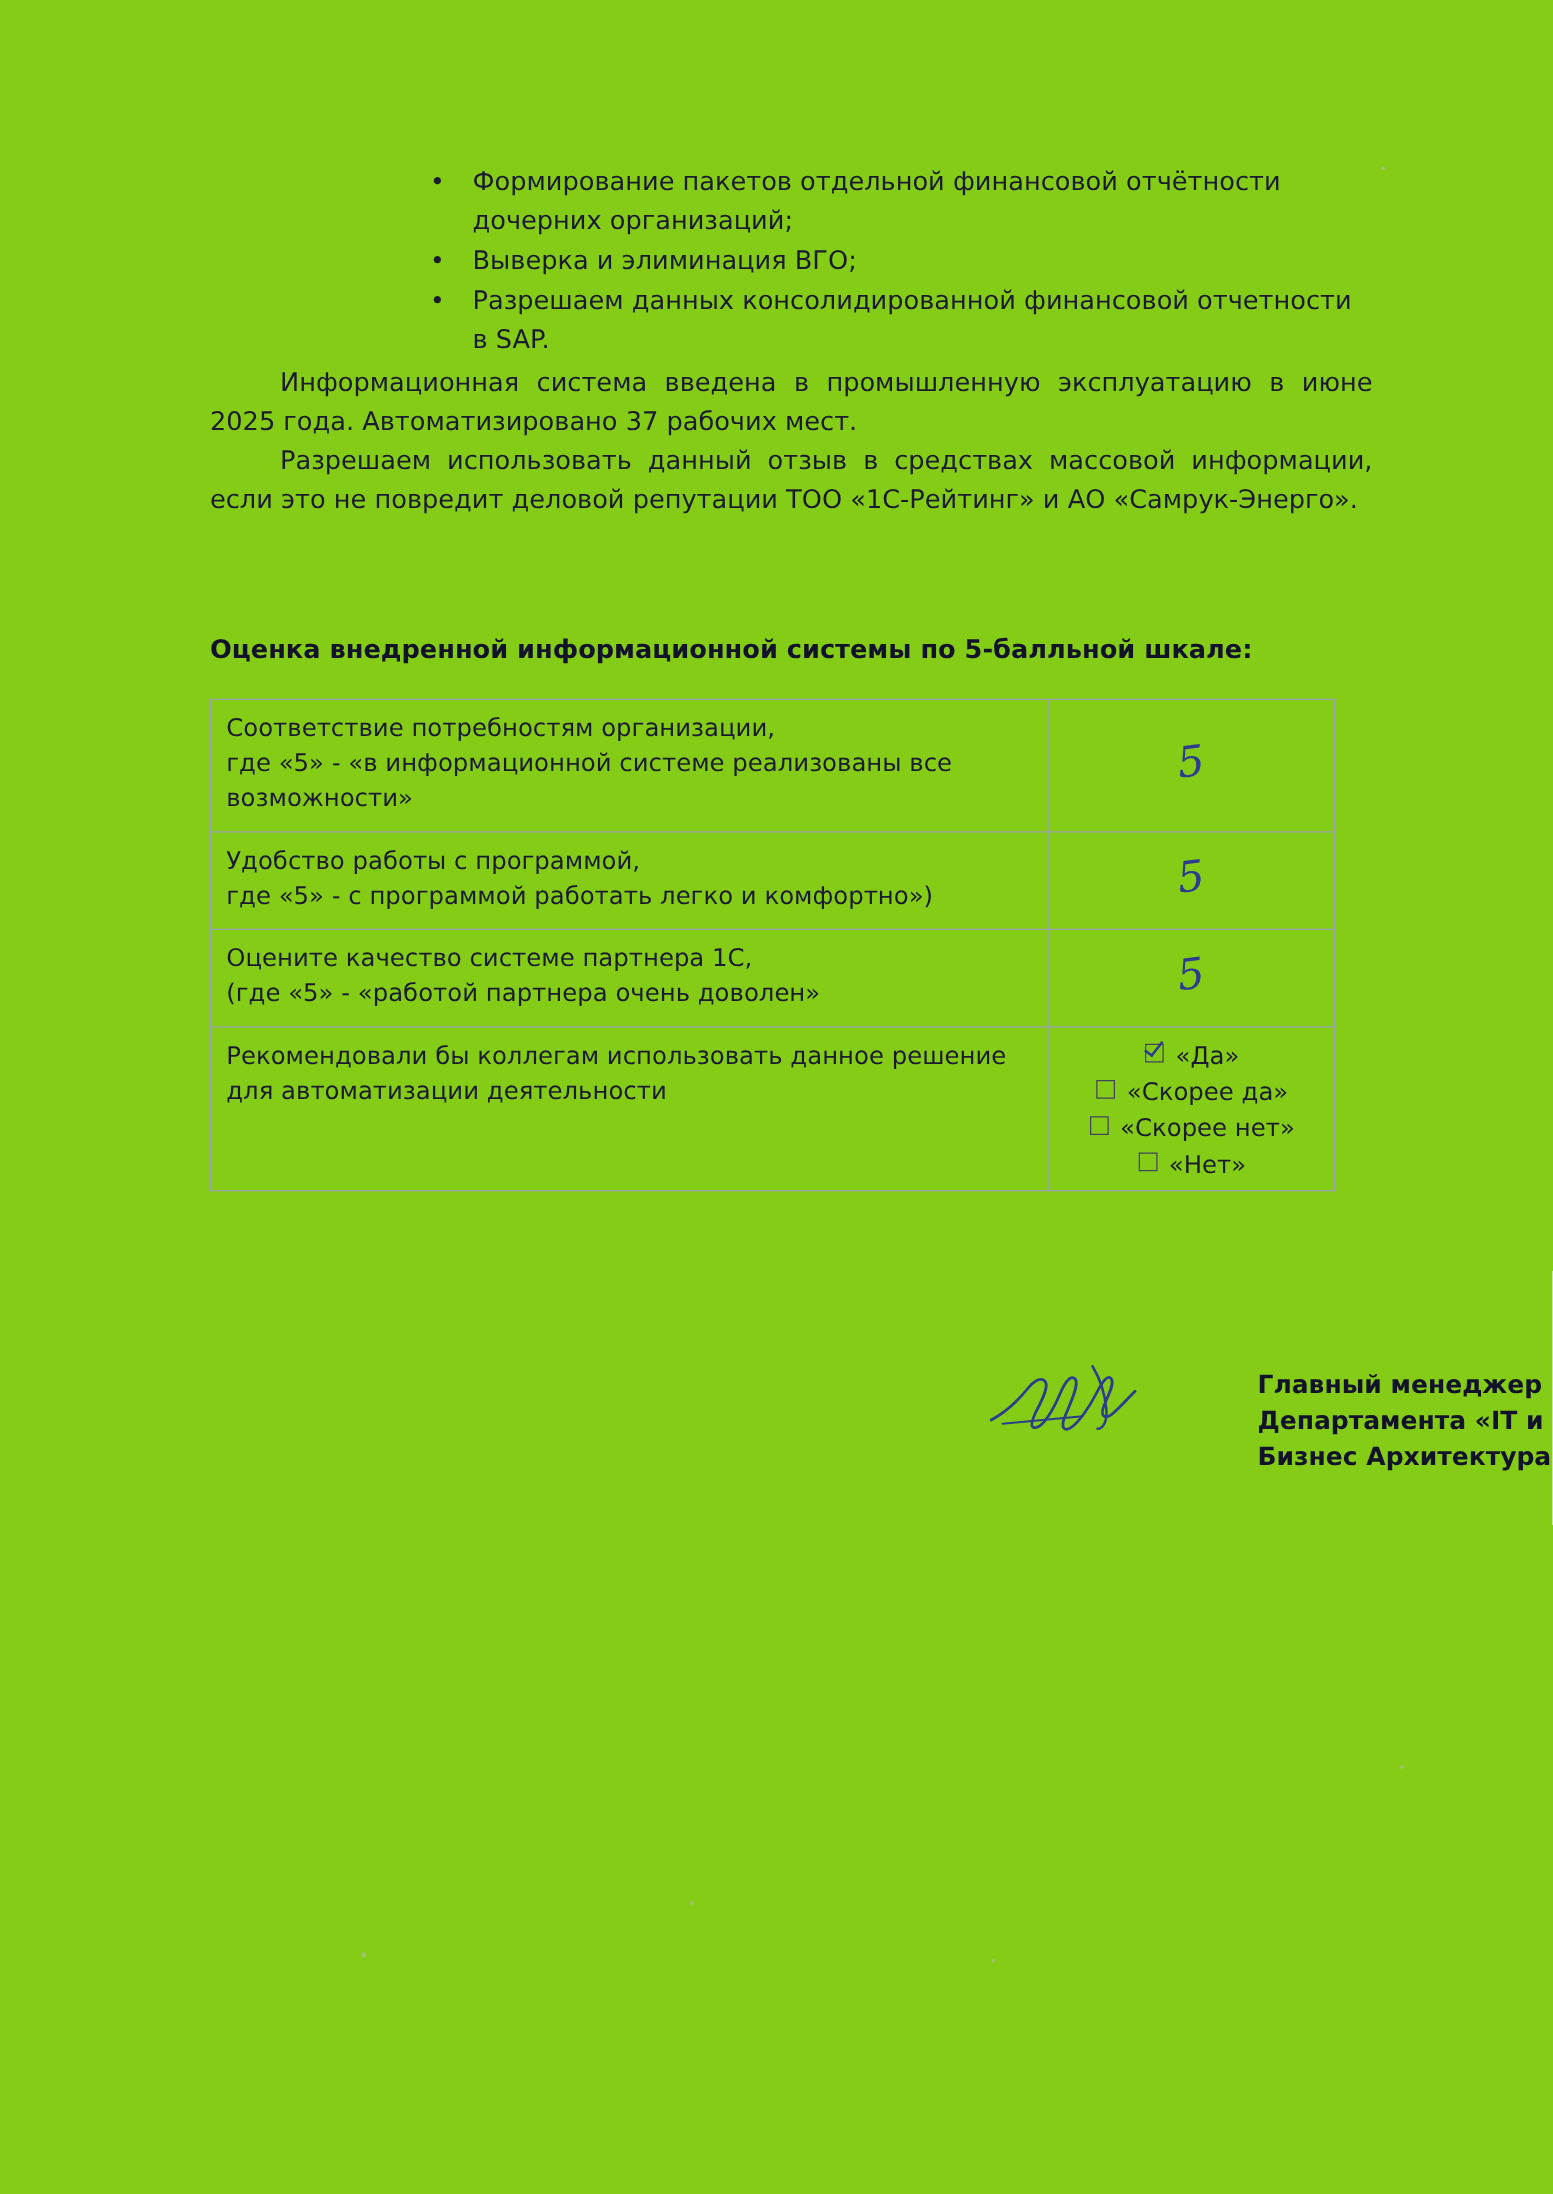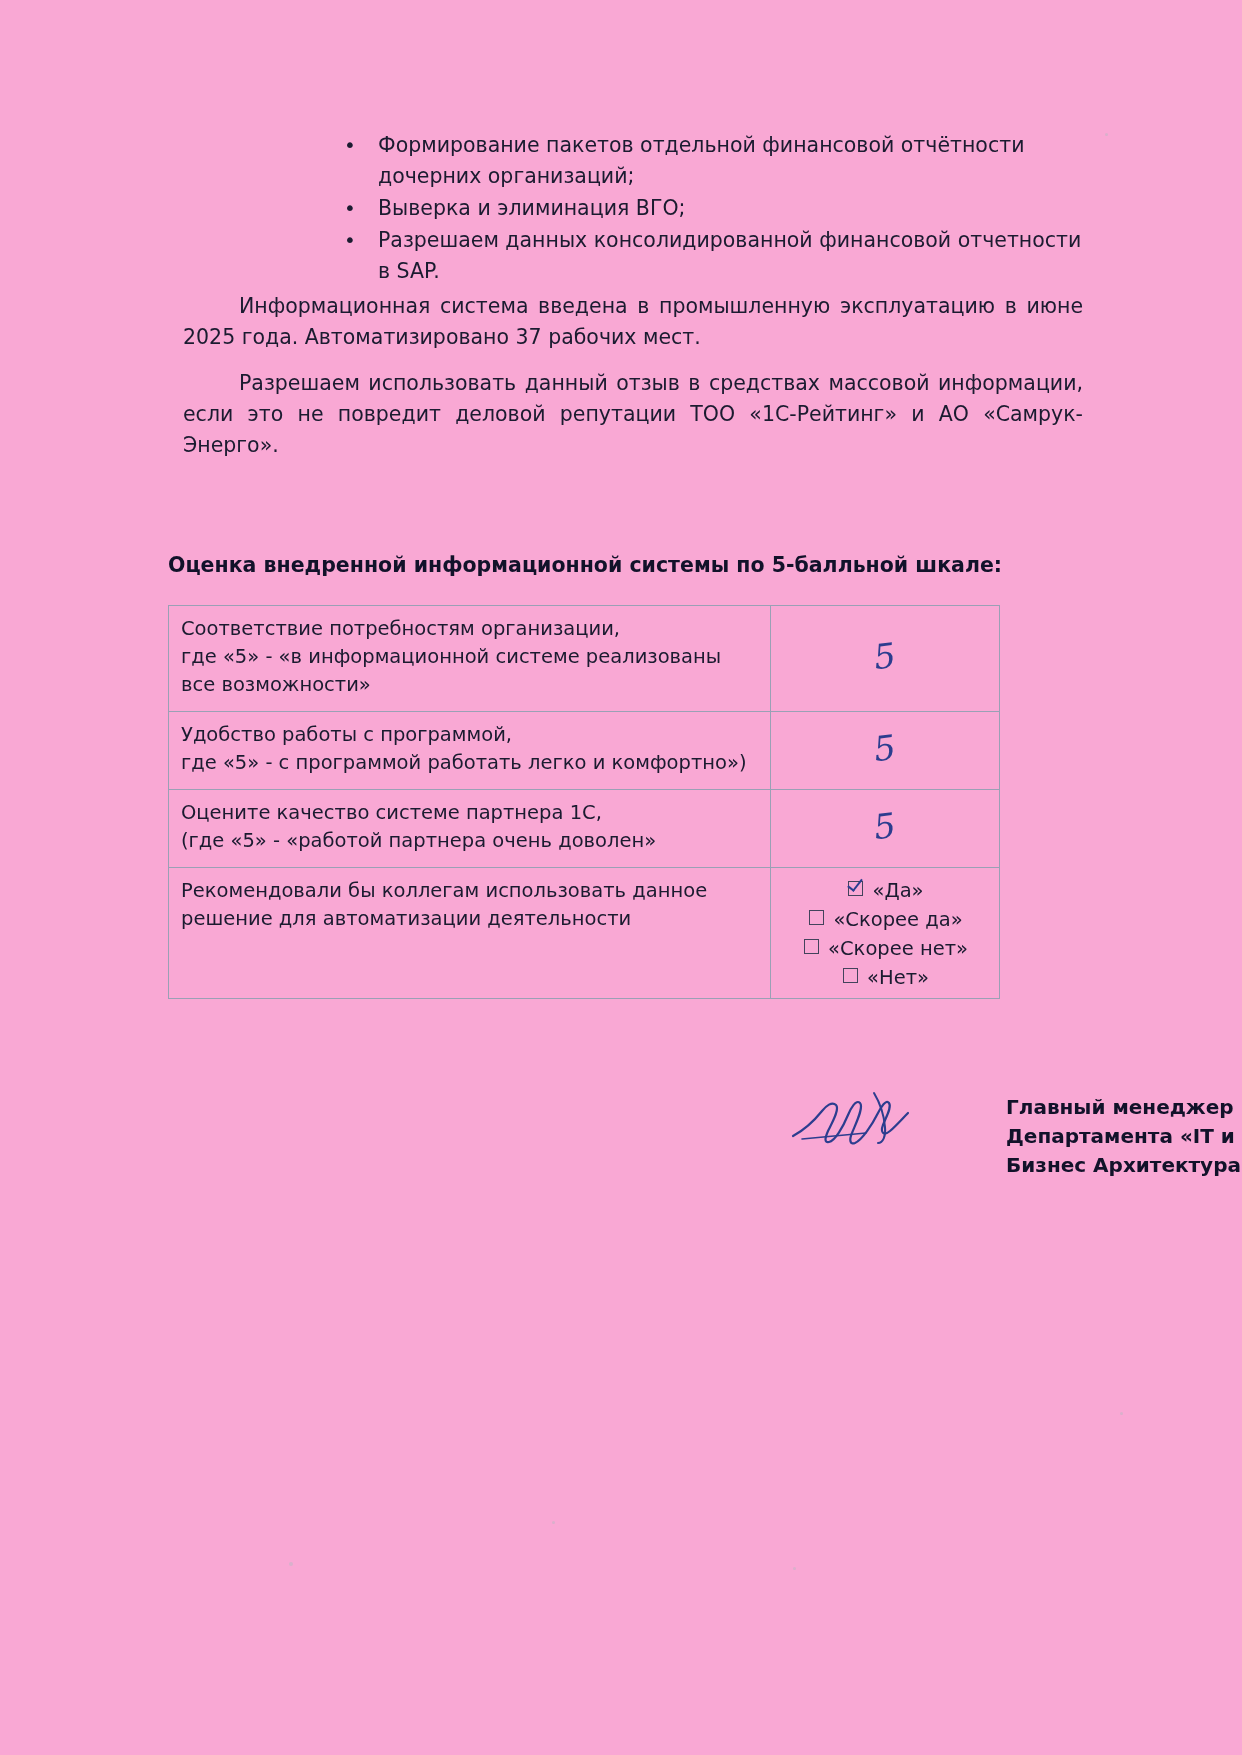--- a/index.html
+++ b/index.html
@@ -12,21 +12,21 @@
     height: 1755px;
     position: relative;
     font-family: "DejaVu Sans", sans-serif;
     color: #1a1a2e;
     overflow: hidden;
   }
 
   .page {
     position: absolute;
     inset: 0;
-    background: #f9a8d4;
+    background: #84cc16;
   }
 
   
   .speckle {
     position: absolute;
     background: #b9b9c4;
     border-radius: 50%;
     opacity: .5;
   }
 
@@ -67,40 +67,40 @@
     position: absolute;
     left: -34px;
     top: 0;
     font-size: 20px;
     color: #1b1b30;
   }
 
   p.para {
     font-size: 20.5px;
     line-height: 31px;
-    margin: 15px;
+    margin: 0;
     text-align: justify;
     text-indent: 56px;
     color: #1b1b30;
   }
   p.para.t1 { margin-top: 4px; }
   p.para.t2 { margin-top: 0px; }
 
   .rating-title {
     margin-top: 92px;
     text-align: left;
     font-size: 20.5px;
     font-weight: bold;
     color: #12122a;
     padding-right: 10px;
   }
 
   table.rating {
     margin-top: 28px;
-    width: 832px;
+    width: 900px;
     border-collapse: collapse;
     table-layout: fixed;
     border-radius: 27px;
   }
   table.rating td {
     border: 1px solid #9aa0b5;
     vertical-align: top;
     padding: 9px 10px 12px 12px;
     font-size: 19.5px;
     line-height: 28px;

